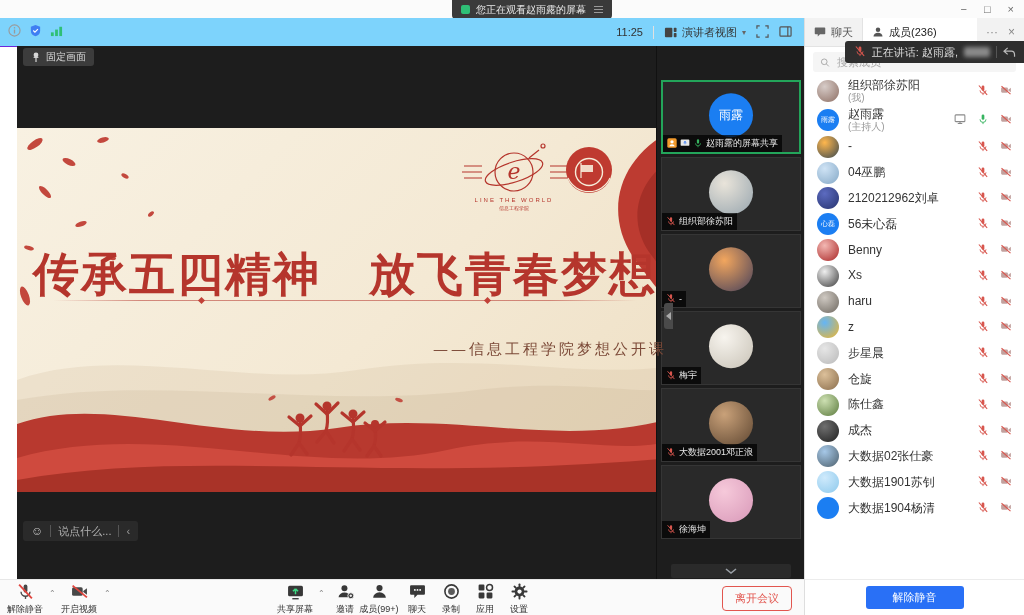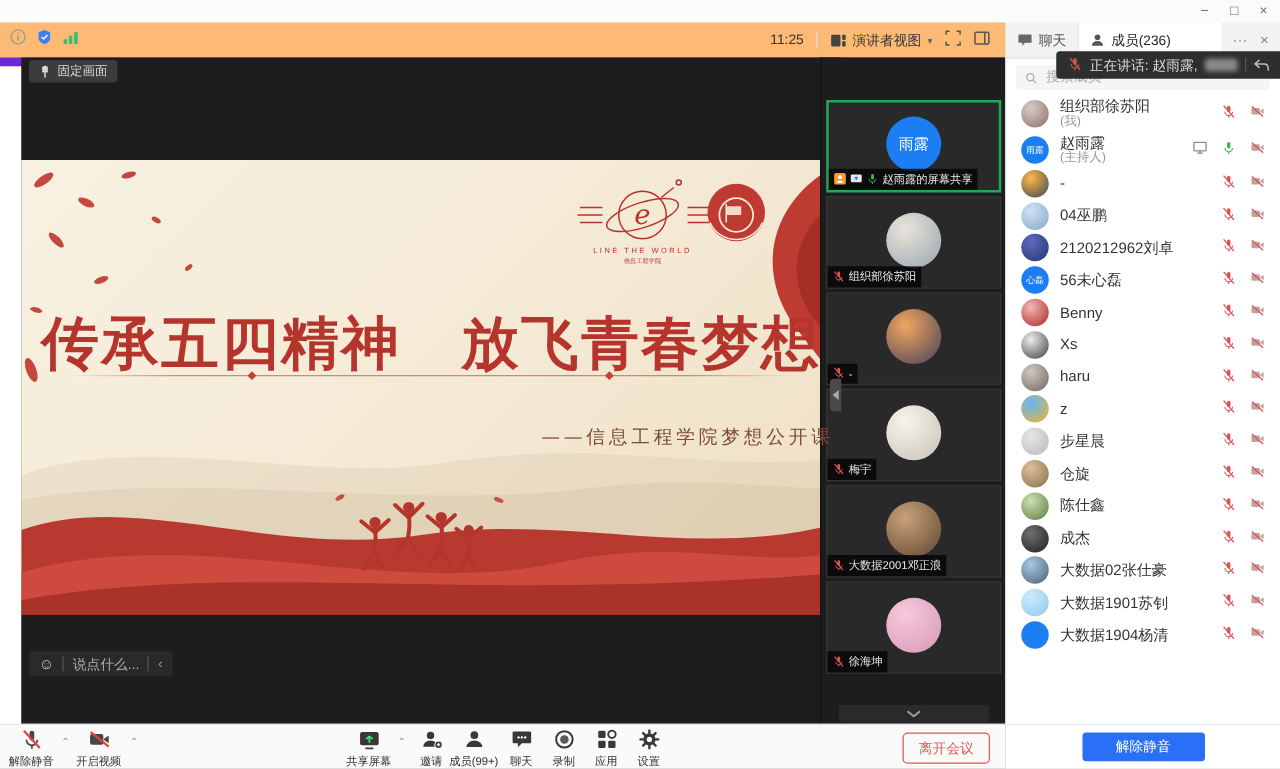--- a/index.html
+++ b/index.html
@@ -8,21 +8,21 @@
   
   .titlebar{position:absolute;top:0;left:0;right:0;height:18px;background:#fbfbfb;border-bottom:1px solid #ececec;}
   .notice-pill{position:absolute;left:452px;top:0;height:19px;display:flex;align-items:center;gap:6px;
        background:#3a3a3a;color:#e8e8e8;font-size:10px;padding:0 9px;border-radius:0 0 4px 4px;}
   .share-dot{width:9px;height:9px;border-radius:2px;background:#2fbf76;}
   .pill-menu{display:flex;flex-direction:column;gap:2px;margin-left:2px;}
   .pill-menu i{display:block;width:9px;height:1px;background:#9a9a9a;}
   .win-controls{position:absolute;right:10px;top:0;height:18px;display:flex;gap:17px;align-items:center;color:#6a6a6a;font-size:11px;line-height:1;}
   .win-controls span{cursor:default;}
   
-  .topbar{position:absolute;top:18px;left:0;width:804px;height:28px;background:#fdba74;border-bottom:7px solid #6d28d9;text-align:center;}
+  .topbar{position:absolute;top:18px;left:0;width:804px;height:28px;background:#7dd3fc;border-bottom:1px solid #6d28d9;text-align:center;}
   .topbar-left{position:absolute;left:8px;top:0;height:28px;display:flex;align-items:center;gap:8px;}
   .topbar-right{position:absolute;right:12px;top:0;height:28px;display:flex;align-items:center;gap:10px;color:#333;font-size:11px;}
   .vsep{width:1px;height:13px;background:#e0e0e0;}
   .viewmode{display:flex;align-items:center;gap:5px;}
   .caret{font-size:8px;color:#666;}
   
   .stage{position:absolute;top:46px;left:17px;width:656px;height:534px;background:#1d1d1d;}
   .pin-pill{position:absolute;left:6px;top:2px;height:18px;display:flex;align-items:center;gap:5px;background:#3c3c3c;
        color:#d8d8d8;font-size:10px;padding:0 8px;border-radius:3px;z-index:5;}
   .slide{position:absolute;left:0;top:82px;width:656px;height:364px;overflow:hidden;
@@ -84,20 +84,29 @@
   .tb-chev{position:absolute;top:9px;color:#888;font-size:8px;}
   .leave-btn{position:absolute;right:12px;top:6px;background:transparent;border:1px solid #e2564f;color:#e2564f;
        border-radius:4px;font-size:11px;padding:4px 12px;font-family:inherit;}
 </style>
 </head>
 <body>
 
 <div class="app">
 
   <div class="titlebar">
+    <div class="notice-pill">
+      <span class="share-dot"></span>
+      <span>您正在观看赵雨露的屏幕</span>
+      <span class="pill-menu">
+          <i></i>
+          <i></i>
+          <i></i>
+        </span>
+    </div>
     <div class="win-controls">
       <span>−</span>
       <span>□</span>
       <span>×</span>
     </div>
   </div>
 
   <div class="topbar">
     <div class="topbar-left">
       <span><svg width="13" height="13" viewBox="0 0 14 14">

